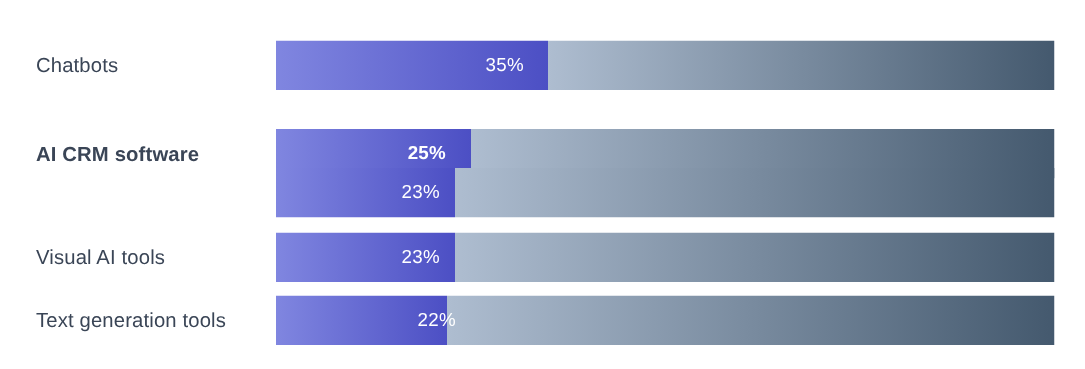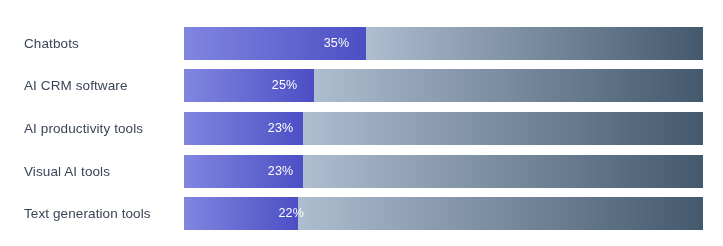--- a/index.html
+++ b/index.html
@@ -79,29 +79,28 @@
 
 <div class="chart">
   <div class="rows">
       <div class="row" style="top: 27px;">
         <div class="row-label">Chatbots</div>
         <div class="track">
           <div class="track-fill" style="background: linear-gradient(to right, rgb(128, 134, 224) 0%, rgb(76, 79, 196) 35%, rgb(174, 189, 208) 35%, rgb(68, 89, 110) 100%);"></div>
           <div class="value-label" style="left: 139.65px; width: 32px; text-align: left;">35%</div>
         </div>
       </div>
-      <div class="row" style="top: 69px;">
+      <div class="row" style="top: 86px; font-weight: bold;">
         <div class="row-label">AI CRM software</div>
         <div class="track">
           <div class="track-fill" style="background: linear-gradient(to right, rgb(128, 134, 224) 0%, rgb(76, 79, 196) 25%, rgb(174, 189, 208) 25%, rgb(68, 89, 110) 100%);"></div>
           <div class="value-label" style="left: 87.75px; width: 32px; text-align: left;">25%</div>
         </div>
       </div>
       <div class="row" style="top: 112px;">
-        <div class="row-label">AI productivity tools</div>
         <div class="track">
           <div class="track-fill" style="background: linear-gradient(to right, rgb(128, 134, 224) 0%, rgb(76, 79, 196) 23%, rgb(174, 189, 208) 23%, rgb(68, 89, 110) 100%);"></div>
           <div class="value-label" style="left: 77.37px; width: 32px; text-align: right;">23%</div>
         </div>
       </div>
       <div class="row" style="top: 154.5px;">
         <div class="row-label">Visual AI tools</div>
         <div class="track">
           <div class="track-fill" style="background: linear-gradient(to right, rgb(128, 134, 224) 0%, rgb(76, 79, 196) 23%, rgb(174, 189, 208) 23%, rgb(68, 89, 110) 100%);"></div>
           <div class="value-label" style="left: 77.37px; width: 32px; text-align: right;">23%</div>

